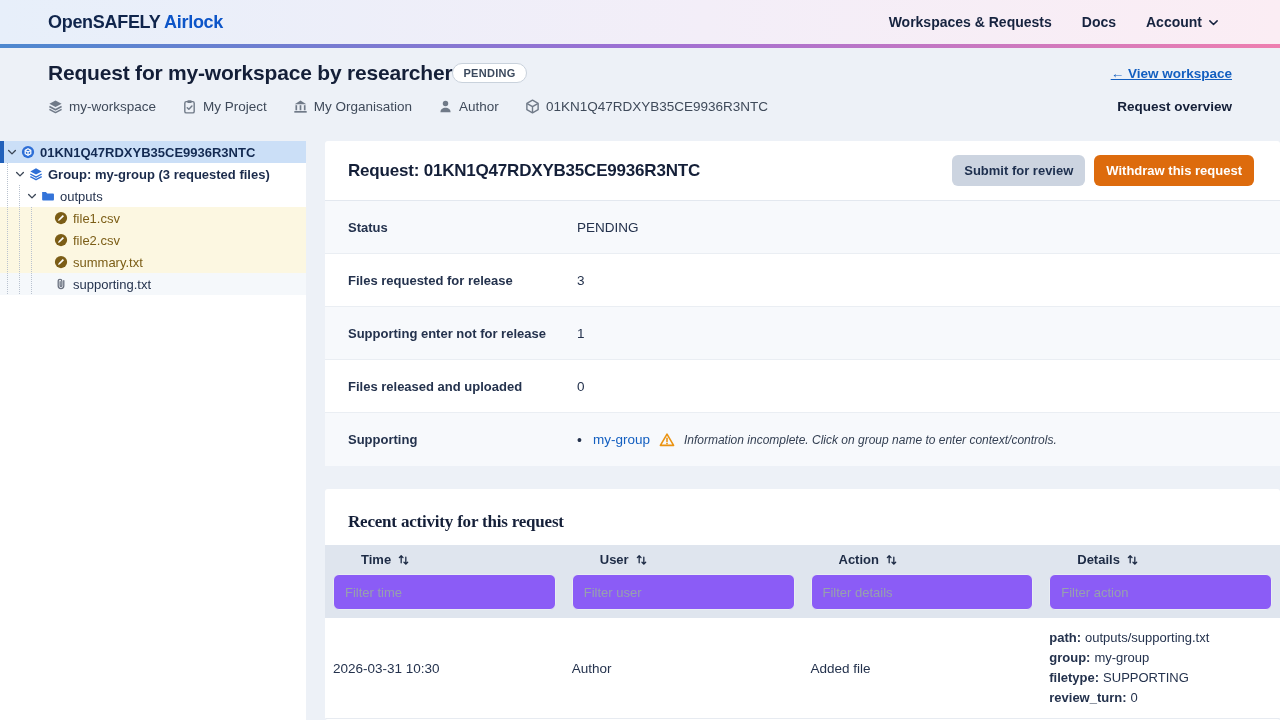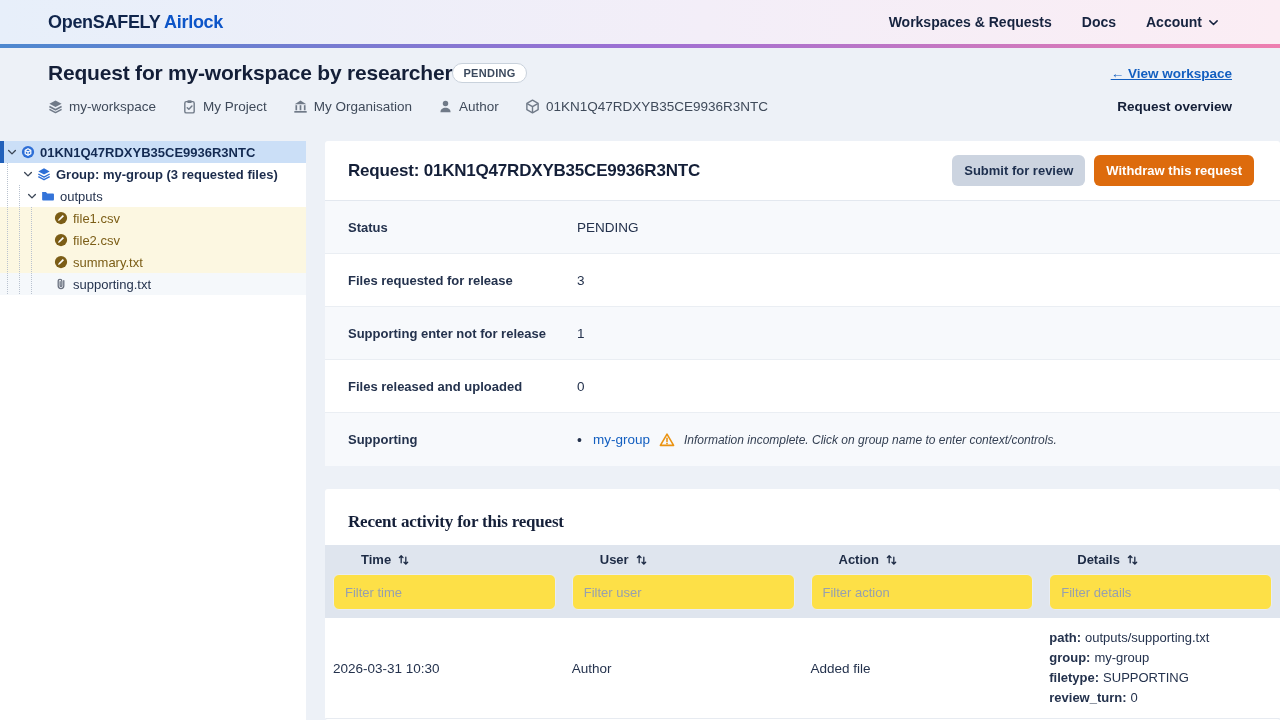--- a/index.html
+++ b/index.html
@@ -54,21 +54,21 @@
 
   
   .tree { padding-top:0; font-size:13px; position:relative; }
   .trow { height:22px; display:flex; align-items:center; cursor:pointer; white-space:nowrap; }
   .trow .chev { flex:none; margin-right:3px; color:#3c4757; }
   .trow .ticon { flex:none; margin-right:5px; }
   .trow-request {
     background:#cbdff7; border-left:4px solid #2160ba; padding-left:2px;
     font-weight:700; color:#132a52;
   }
-  .trow-group { padding-left:14px; font-weight:700; color:#1b2b4b;margin-left:8px; }
+  .trow-group { padding-left:14px; font-weight:700; color:#1b2b4b; }
   .trow-outputs { padding-left:26px; color:#25334e; font-weight:500; }
   .trow-outfile { padding-left:54px; background:#fcf7e1; color:#7b5d16; font-weight:500; }
   .trow-supporting { padding-left:54px; background:#f5f8fb; color:#25334e; font-weight:500; }
   .guide { position:absolute; width:0; border-left:1px dotted #b9c2cf; }
   .g1 { left:7px; top:22px; height:131px; }
   .g2 { left:19px; top:44px; height:109px; }
   .g3 { left:31px; top:66px; height:87px; }
 
   
   .card { background:#fff; border-radius:3px; }
@@ -100,21 +100,21 @@
   .activity-title { padding:23px 36px 13px 23px;font-family:Liberation Serif, serif; }
   .atable { width:100%; }
   .a-grid { display:flex; }
   .a-cell { width:25%; flex:none; padding:0 8px; }
   .a-head { background:#dfe5ee; }
   .a-head .a-cell { padding-top:7px; padding-bottom:7px; display:flex; align-items:center; gap:6px; cursor:pointer; }
   .a-col-label { font-size:13px; font-weight:700; color:#1d2b45;margin-left:28px; }
   .a-filters { background:#dfe5ee; padding-bottom:8px; }
   .a-filters .a-cell { padding-top:0; }
   .filter-input {
-    width:100%; height:36px; border:1px solid #e8ecf2; border-radius:6px; background:#fde047;
+    width:100%; height:36px; border:1px solid #e8ecf2; border-radius:6px; background:#8b5cf6;
     font-family:inherit; font-size:13px; color:#24324d; padding:0 11px; outline:none;
   }
   .filter-input::placeholder { color:#97a0ae; }
   .a-datarow { background:#fff; border-bottom:1px solid #e7ebf1; align-items:center; padding:10px 0; min-height:92px; }
   .a-datarow .a-cell { font-size:13.5px; color:#24324d; }
   .detail-line { line-height:20px; font-size:13px; color:#24324d; }
   .detail-line .dkey { font-weight:700; margin-right:4px; }
 </style>
 </head>
 <body>
@@ -417,22 +417,22 @@
                 <svg width="13" height="13" viewBox="0 0 14 14" style="color:#1d2b45">
                   <use href="#i-sort"></use>
                 </svg>
               </span>
           </div>
         </div>
 
         <div class="a-grid a-filters">
           <div class="a-cell"><input class="filter-input" type="text" placeholder="Filter time" style=""></div>
           <div class="a-cell"><input class="filter-input" type="text" placeholder="Filter user" style=""></div>
+          <div class="a-cell"><input class="filter-input" type="text" placeholder="Filter details" style=""></div>
           <div class="a-cell"><input class="filter-input" type="text" placeholder="Filter action" style=""></div>
-          <div class="a-cell"><input class="filter-input" type="text" placeholder="Filter details" style=""></div>
         </div>
 
         <div class="a-grid a-datarow">
           <div class="a-cell">2026-03-31 10:30</div>
           <div class="a-cell">Author</div>
           <div class="a-cell">Added file</div>
           <div class="a-cell">
             <div class="detail-line">
               <span class="dkey">path:</span><span>outputs/supporting.txt</span>
             </div>

